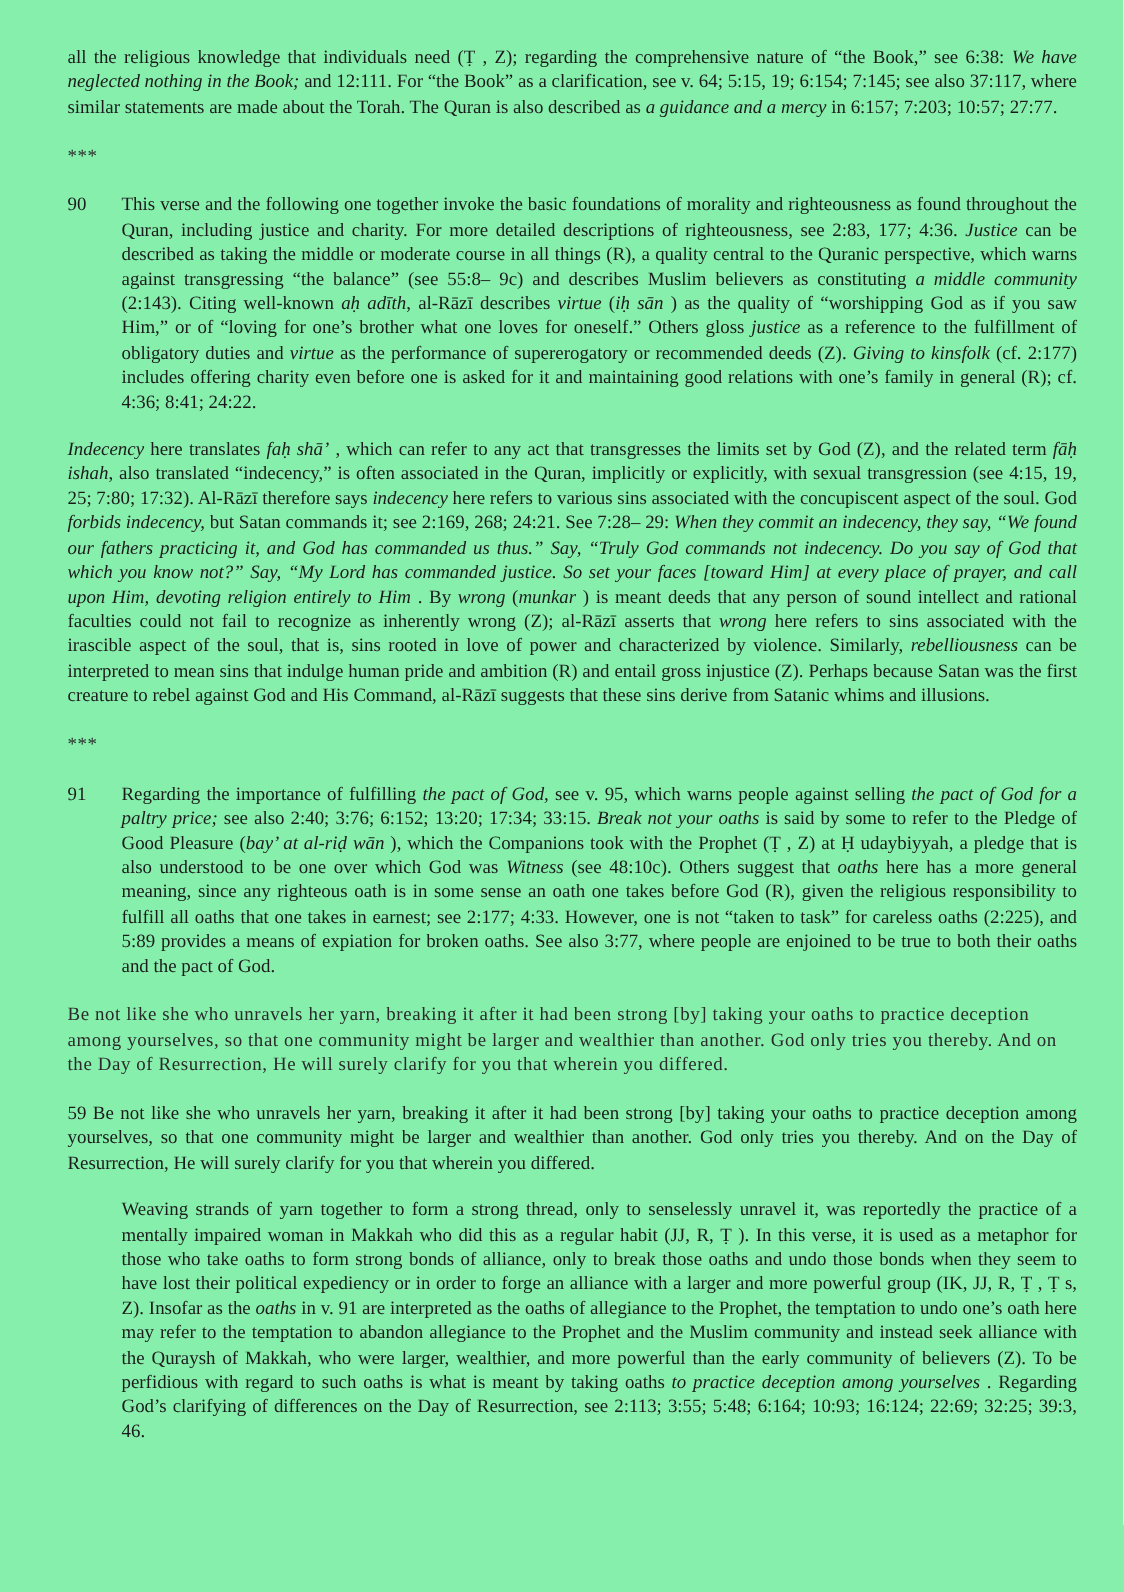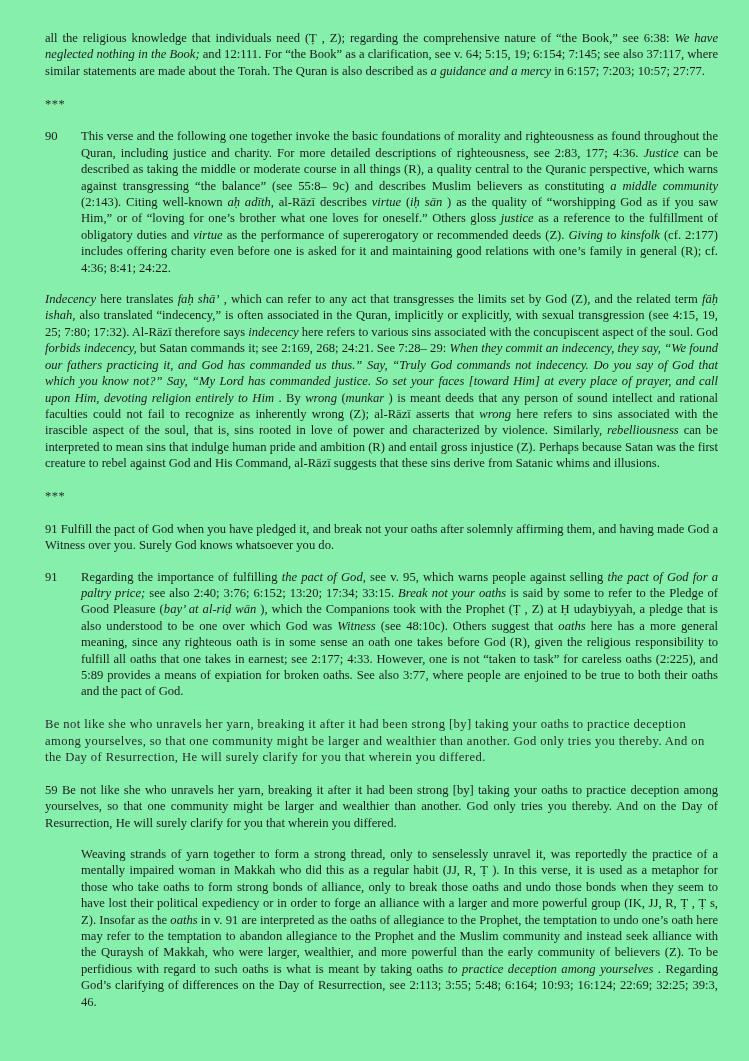--- a/index.html
+++ b/index.html
@@ -73,21 +73,20 @@
 
     <div class="sep">***</div>
 
 
     <p class="para commentary"><span class="cnum">90</span>This verse and the following one together invoke the basic foundations of morality and righteousness as found throughout the Quran, including justice and charity. For more detailed descriptions of righteousness, see 2:83, 177; 4:36. <i>Justice</i> can be described as taking the middle or moderate course in all things (R), a quality central to the Quranic perspective, which warns against transgressing “the balance” (see 55:8– 9c) and describes Muslim believers as constituting <i>a middle community</i> (2:143). Citing well-known <i>aḥ adīth</i>, al-Rāzī describes <i>virtue</i> (<i>iḥ sān</i> ) as the quality of “worshipping God as if you saw Him,” or of “loving for one’s brother what one loves for oneself.” Others gloss <i>justice</i> as a reference to the fulfillment of obligatory duties and <i>virtue</i> as the performance of supererogatory or recommended deeds (Z). <i>Giving to kinsfolk</i> (cf. 2:177) includes offering charity even before one is asked for it and maintaining good relations with one’s family in general (R); cf. 4:36; 8:41; 24:22.</p>
 
     <p class="para"><i>Indecency</i> here translates <i>faḥ shā’</i> , which can refer to any act that transgresses the limits set by God (Z), and the related term <i>fāḥ ishah</i>, also translated “indecency,” is often associated in the Quran, implicitly or explicitly, with sexual transgression (see 4:15, 19, 25; 7:80; 17:32). Al-Rāzī therefore says <i>indecency</i> here refers to various sins associated with the concupiscent aspect of the soul. God <i>forbids indecency,</i> but Satan commands it; see 2:169, 268; 24:21. See 7:28– 29: <i>When they commit an indecency, they say, “We found our fathers practicing it, and God has commanded us thus.” Say, “Truly God commands not indecency. Do you say of God that which you know not?” Say, “My Lord has commanded justice. So set your faces [toward Him] at every place of prayer, and call upon Him, devoting religion entirely to Him</i> . By <i>wrong</i> (<i>munkar</i> ) is meant deeds that any person of sound intellect and rational faculties could not fail to recognize as inherently wrong (Z); al-Rāzī asserts that <i>wrong</i> here refers to sins associated with the irascible aspect of the soul, that is, sins rooted in love of power and characterized by violence. Similarly, <i>rebelliousness</i> can be interpreted to mean sins that indulge human pride and ambition (R) and entail gross injustice (Z). Perhaps because Satan was the first creature to rebel against God and His Command, al-Rāzī suggests that these sins derive from Satanic whims and illusions.</p>
 
     <div class="sep">***</div>
 
-    <p class="para verse"><span class="vnum">91</span> Fulfill the pact of God when you have pledged it, and break not your oaths after solemnly affirming them, and having made God a Witness over you. Surely God knows whatsoever you do.</p>
 
     <p class="para commentary"><span class="cnum">91</span>Regarding the importance of fulfilling <i>the pact of God,</i> see v. 95, which warns people against selling <i>the pact of God for a paltry price;</i> see also 2:40; 3:76; 6:152; 13:20; 17:34; 33:15. <i>Break not your oaths</i> is said by some to refer to the Pledge of Good Pleasure (<i>bay’ at al-riḍ wān</i> ), which the Companions took with the Prophet (Ṭ , Z) at Ḥ udaybiyyah, a pledge that is also understood to be one over which God was <i>Witness</i> (see 48:10c). Others suggest that <i>oaths</i> here has a more general meaning, since any righteous oath is in some sense an oath one takes before God (R), given the religious responsibility to fulfill all oaths that one takes in earnest; see 2:177; 4:33. However, one is not “taken to task” for careless oaths (2:225), and 5:89 provides a means of expiation for broken oaths. See also 3:77, where people are enjoined to be true to both their oaths and the pact of God.</p>
 
     <div class="sep">Be not like she who unravels her yarn, breaking it after it had been strong [by] taking your oaths to practice deception among yourselves, so that one community might be larger and wealthier than another. God only tries you thereby. And on the Day of Resurrection, He will surely clarify for you that wherein you differed.</div>
 
     <p class="para verse"><span class="vnum">59</span> Be not like she who unravels her yarn, breaking it after it had been strong [by] taking your oaths to practice deception among yourselves, so that one community might be larger and wealthier than another. God only tries you thereby. And on the Day of Resurrection, He will surely clarify for you that wherein you differed.</p>
 
     <p class="para commentary"><span class="cnum"></span>Weaving strands of yarn together to form a strong thread, only to senselessly unravel it, was reportedly the practice of a mentally impaired woman in Makkah who did this as a regular habit (JJ, R, Ṭ ). In this verse, it is used as a metaphor for those who take oaths to form strong bonds of alliance, only to break those oaths and undo those bonds when they seem to have lost their political expediency or in order to forge an alliance with a larger and more powerful group (IK, JJ, R, Ṭ , Ṭ s, Z). Insofar as the <i>oaths</i> in v. 91 are interpreted as the oaths of allegiance to the Prophet, the temptation to undo one’s oath here may refer to the temptation to abandon allegiance to the Prophet and the Muslim community and instead seek alliance with the Quraysh of Makkah, who were larger, wealthier, and more powerful than the early community of believers (Z). To be perfidious with regard to such oaths is what is meant by taking oaths <i>to practice deception among yourselves</i> . Regarding God’s clarifying of differences on the Day of Resurrection, see 2:113; 3:55; 5:48; 6:164; 10:93; 16:124; 22:69; 32:25; 39:3, 46.</p>
 
   </div>

